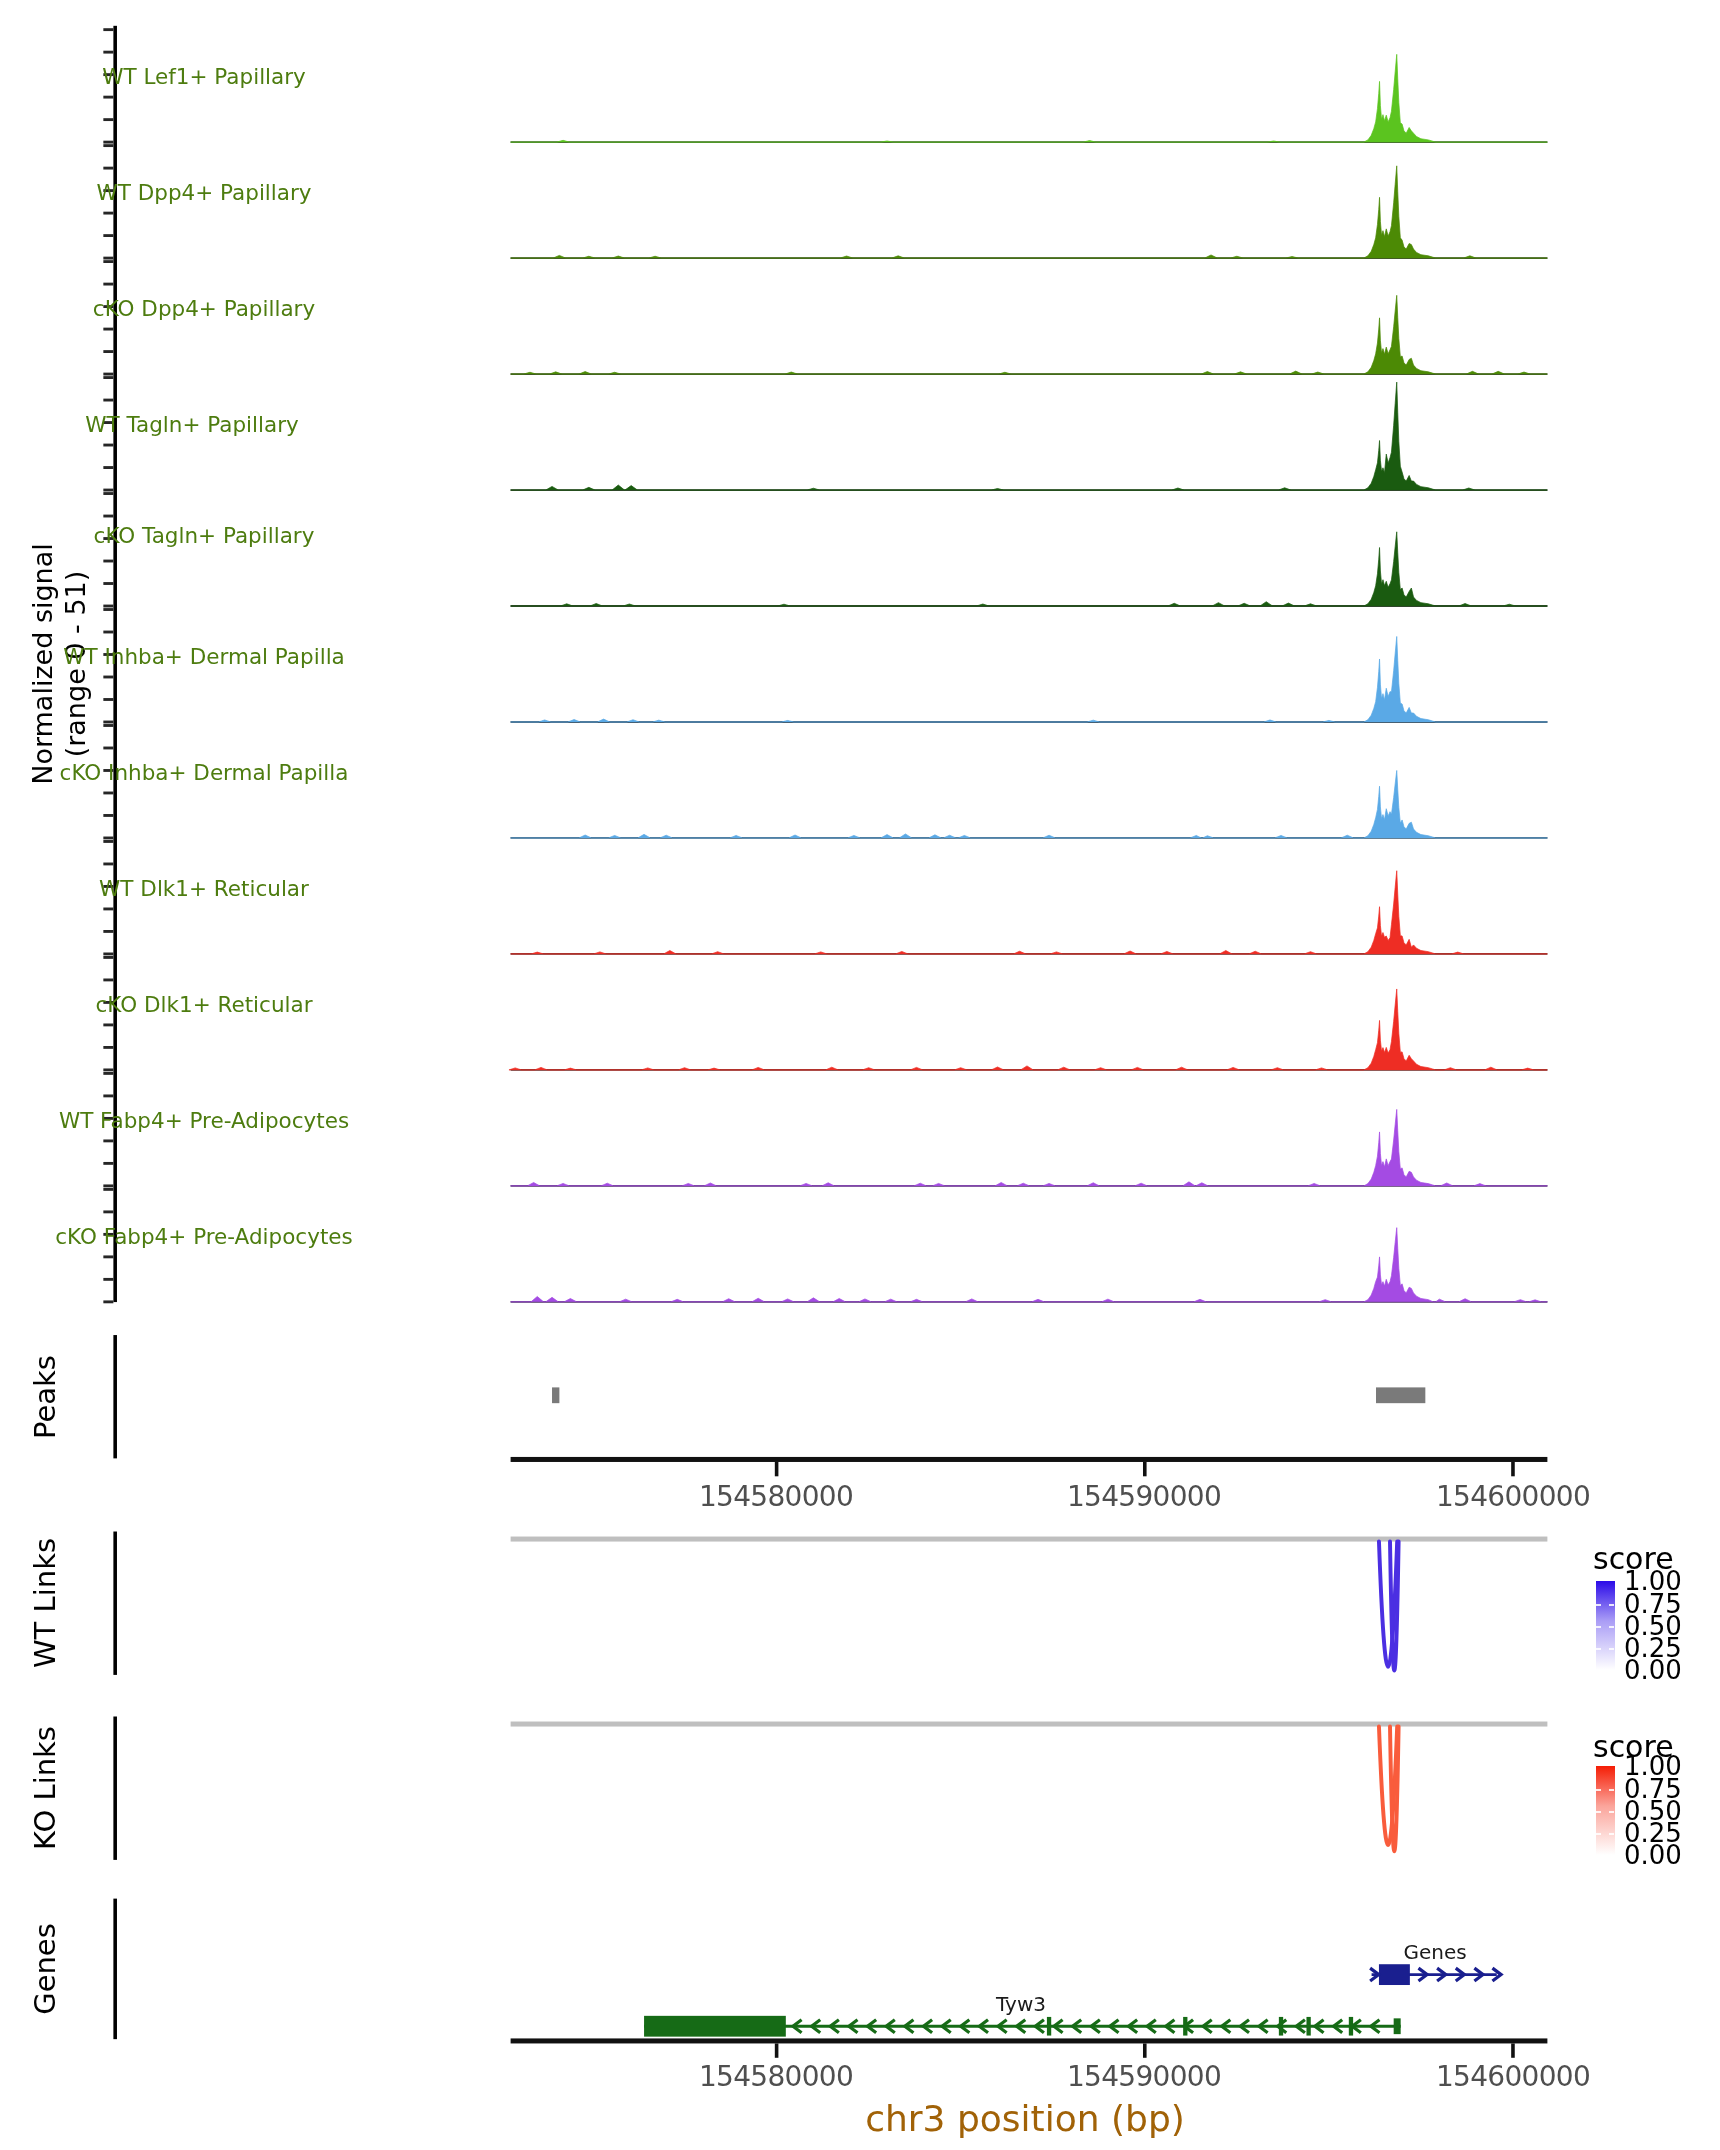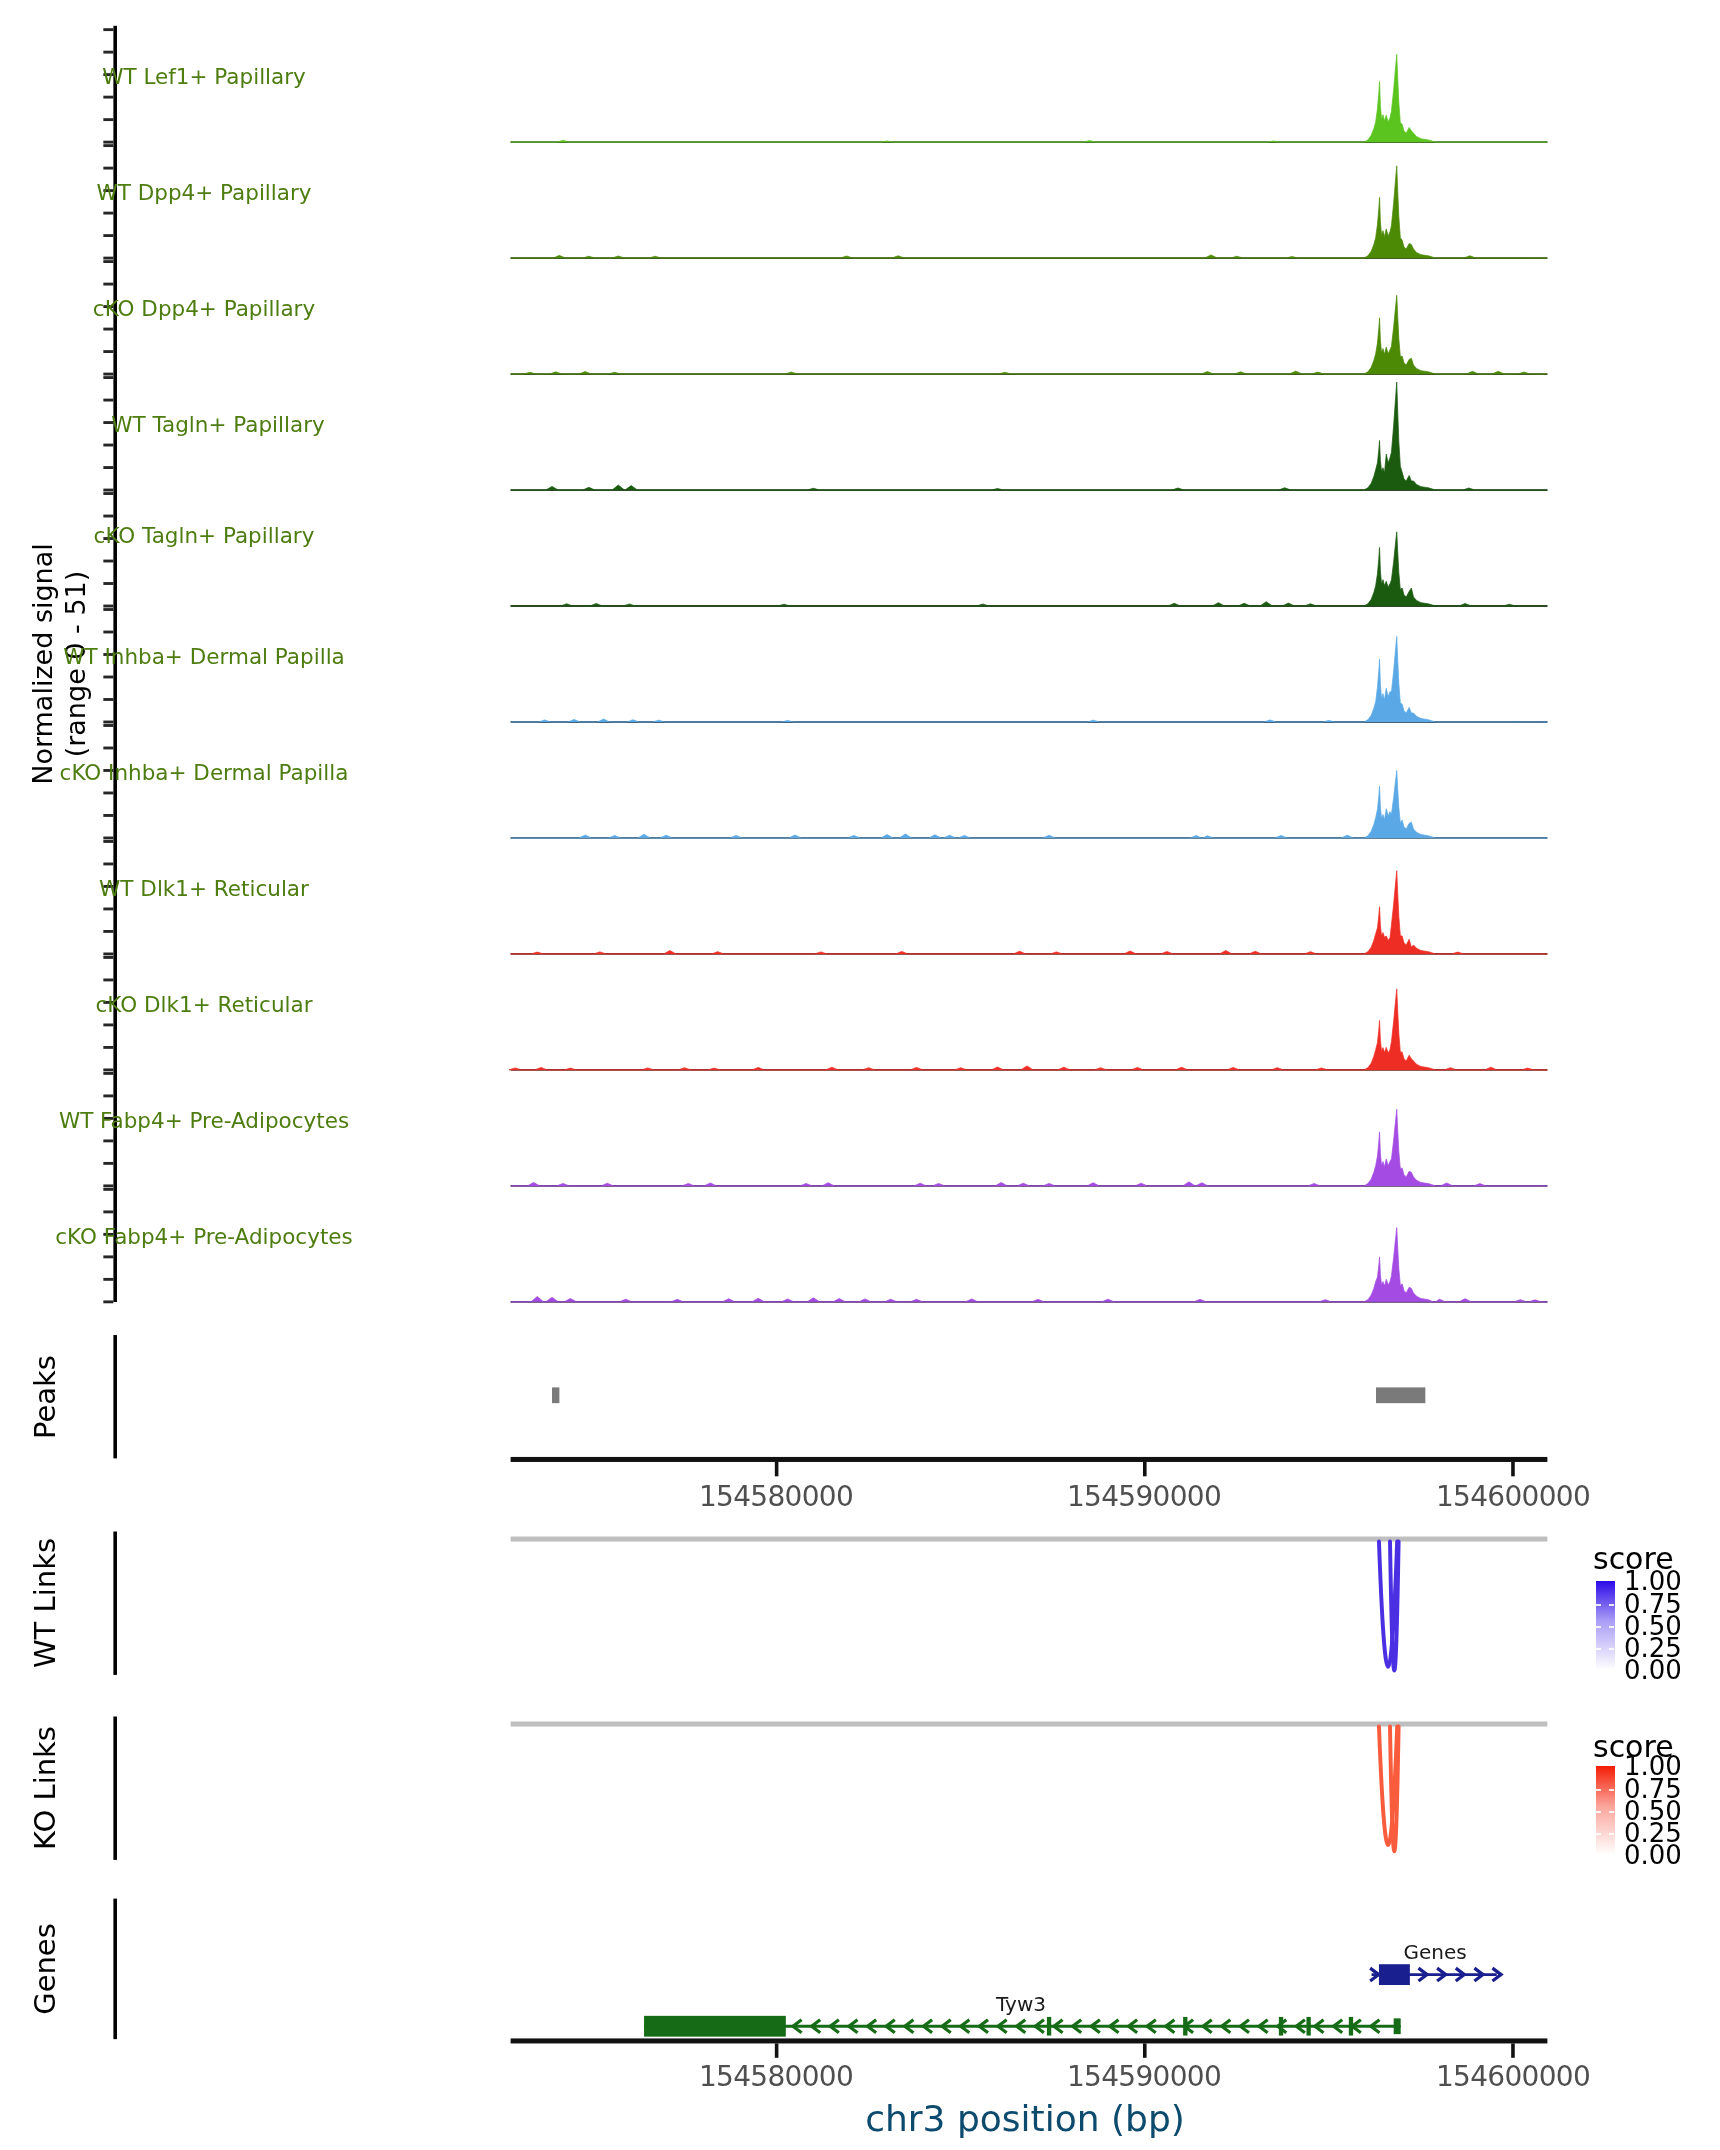--- a/index.html
+++ b/index.html
@@ -9,21 +9,21 @@
     overflow:hidden;
   }
   #gfx{position:absolute;left:0;top:0;}
   .abs{position:absolute;white-space:nowrap;}
   .center{transform:translate(-50%,-50%);}
   .rot{transform:translate(-50%,-50%) rotate(-90deg);}
   .track-label{font-size:21.5px;color:#4d7c0f;}
   .side-label{font-size:29px;color:#000;text-align:center;line-height:32px;}
   .ylab{font-size:27px;color:#000;text-align:center;line-height:33px;}
   .tick-label{font-size:28px;color:#4f4f4f;letter-spacing:-0.7px;}
-  .axis-title{font-size:36px;color:#0c4a6e;}
+  .axis-title{font-size:36px;color:#a16207;}
   .legend-title{font-size:30px;color:#000;}
   .legend-tick{font-size:26px;color:#000;position:absolute;transform:translateY(-50%);}
   .legend-bar{position:absolute;width:18.6px;height:89px;}
   .legend-dash{position:absolute;width:5px;height:2.2px;background:rgba(255,255,255,.85);}
   .gene-label{font-size:20px;color:#1a1a1a;}
 </style>
 </head>
 <body>
 
 <svg id="gfx" width="1721" height="2151" viewBox="0 0 2400 3000">
@@ -193,21 +193,21 @@
 
 <div class="abs rot side-label" style="left:45px;top:1397px;">Peaks</div>
 <div class="abs rot side-label" style="left:45px;top:1603px;">WT Links</div>
 <div class="abs rot side-label" style="left:45px;top:1788px;">KO Links</div>
 <div class="abs rot side-label" style="left:45px;top:1969px;">Genes</div>
 
 <div id="track-labels">
     <div class="abs center track-label" style="left:204px;top:76px;">WT Lef1+ Papillary</div>
     <div class="abs center track-label" style="left:204px;top:192px;">WT Dpp4+ Papillary</div>
     <div class="abs center track-label" style="left:204px;top:308px;">cKO Dpp4+ Papillary</div>
-    <div class="abs center track-label" style="left:218px;top:424px;">WT Tagln+ Papillary</div>
+    <div class="abs center track-label" style="left:192px;top:424px;">WT Tagln+ Papillary</div>
     <div class="abs center track-label" style="left:204px;top:535px;">cKO Tagln+ Papillary</div>
     <div class="abs center track-label" style="left:204px;top:656px;">WT Inhba+ Dermal Papilla</div>
     <div class="abs center track-label" style="left:204px;top:772px;">cKO Inhba+ Dermal Papilla</div>
     <div class="abs center track-label" style="left:204px;top:888px;">WT Dlk1+ Reticular</div>
     <div class="abs center track-label" style="left:204px;top:1004px;">cKO Dlk1+ Reticular</div>
     <div class="abs center track-label" style="left:204px;top:1120px;">WT Fabp4+ Pre-Adipocytes</div>
     <div class="abs center track-label" style="left:204px;top:1236px;">cKO Fabp4+ Pre-Adipocytes</div>
   </div>
 <div id="axis1-ticklabels">
     <div class="abs tick-label" style="left:776px;top:1480px;transform:translateX(-50%);">154580000</div>

